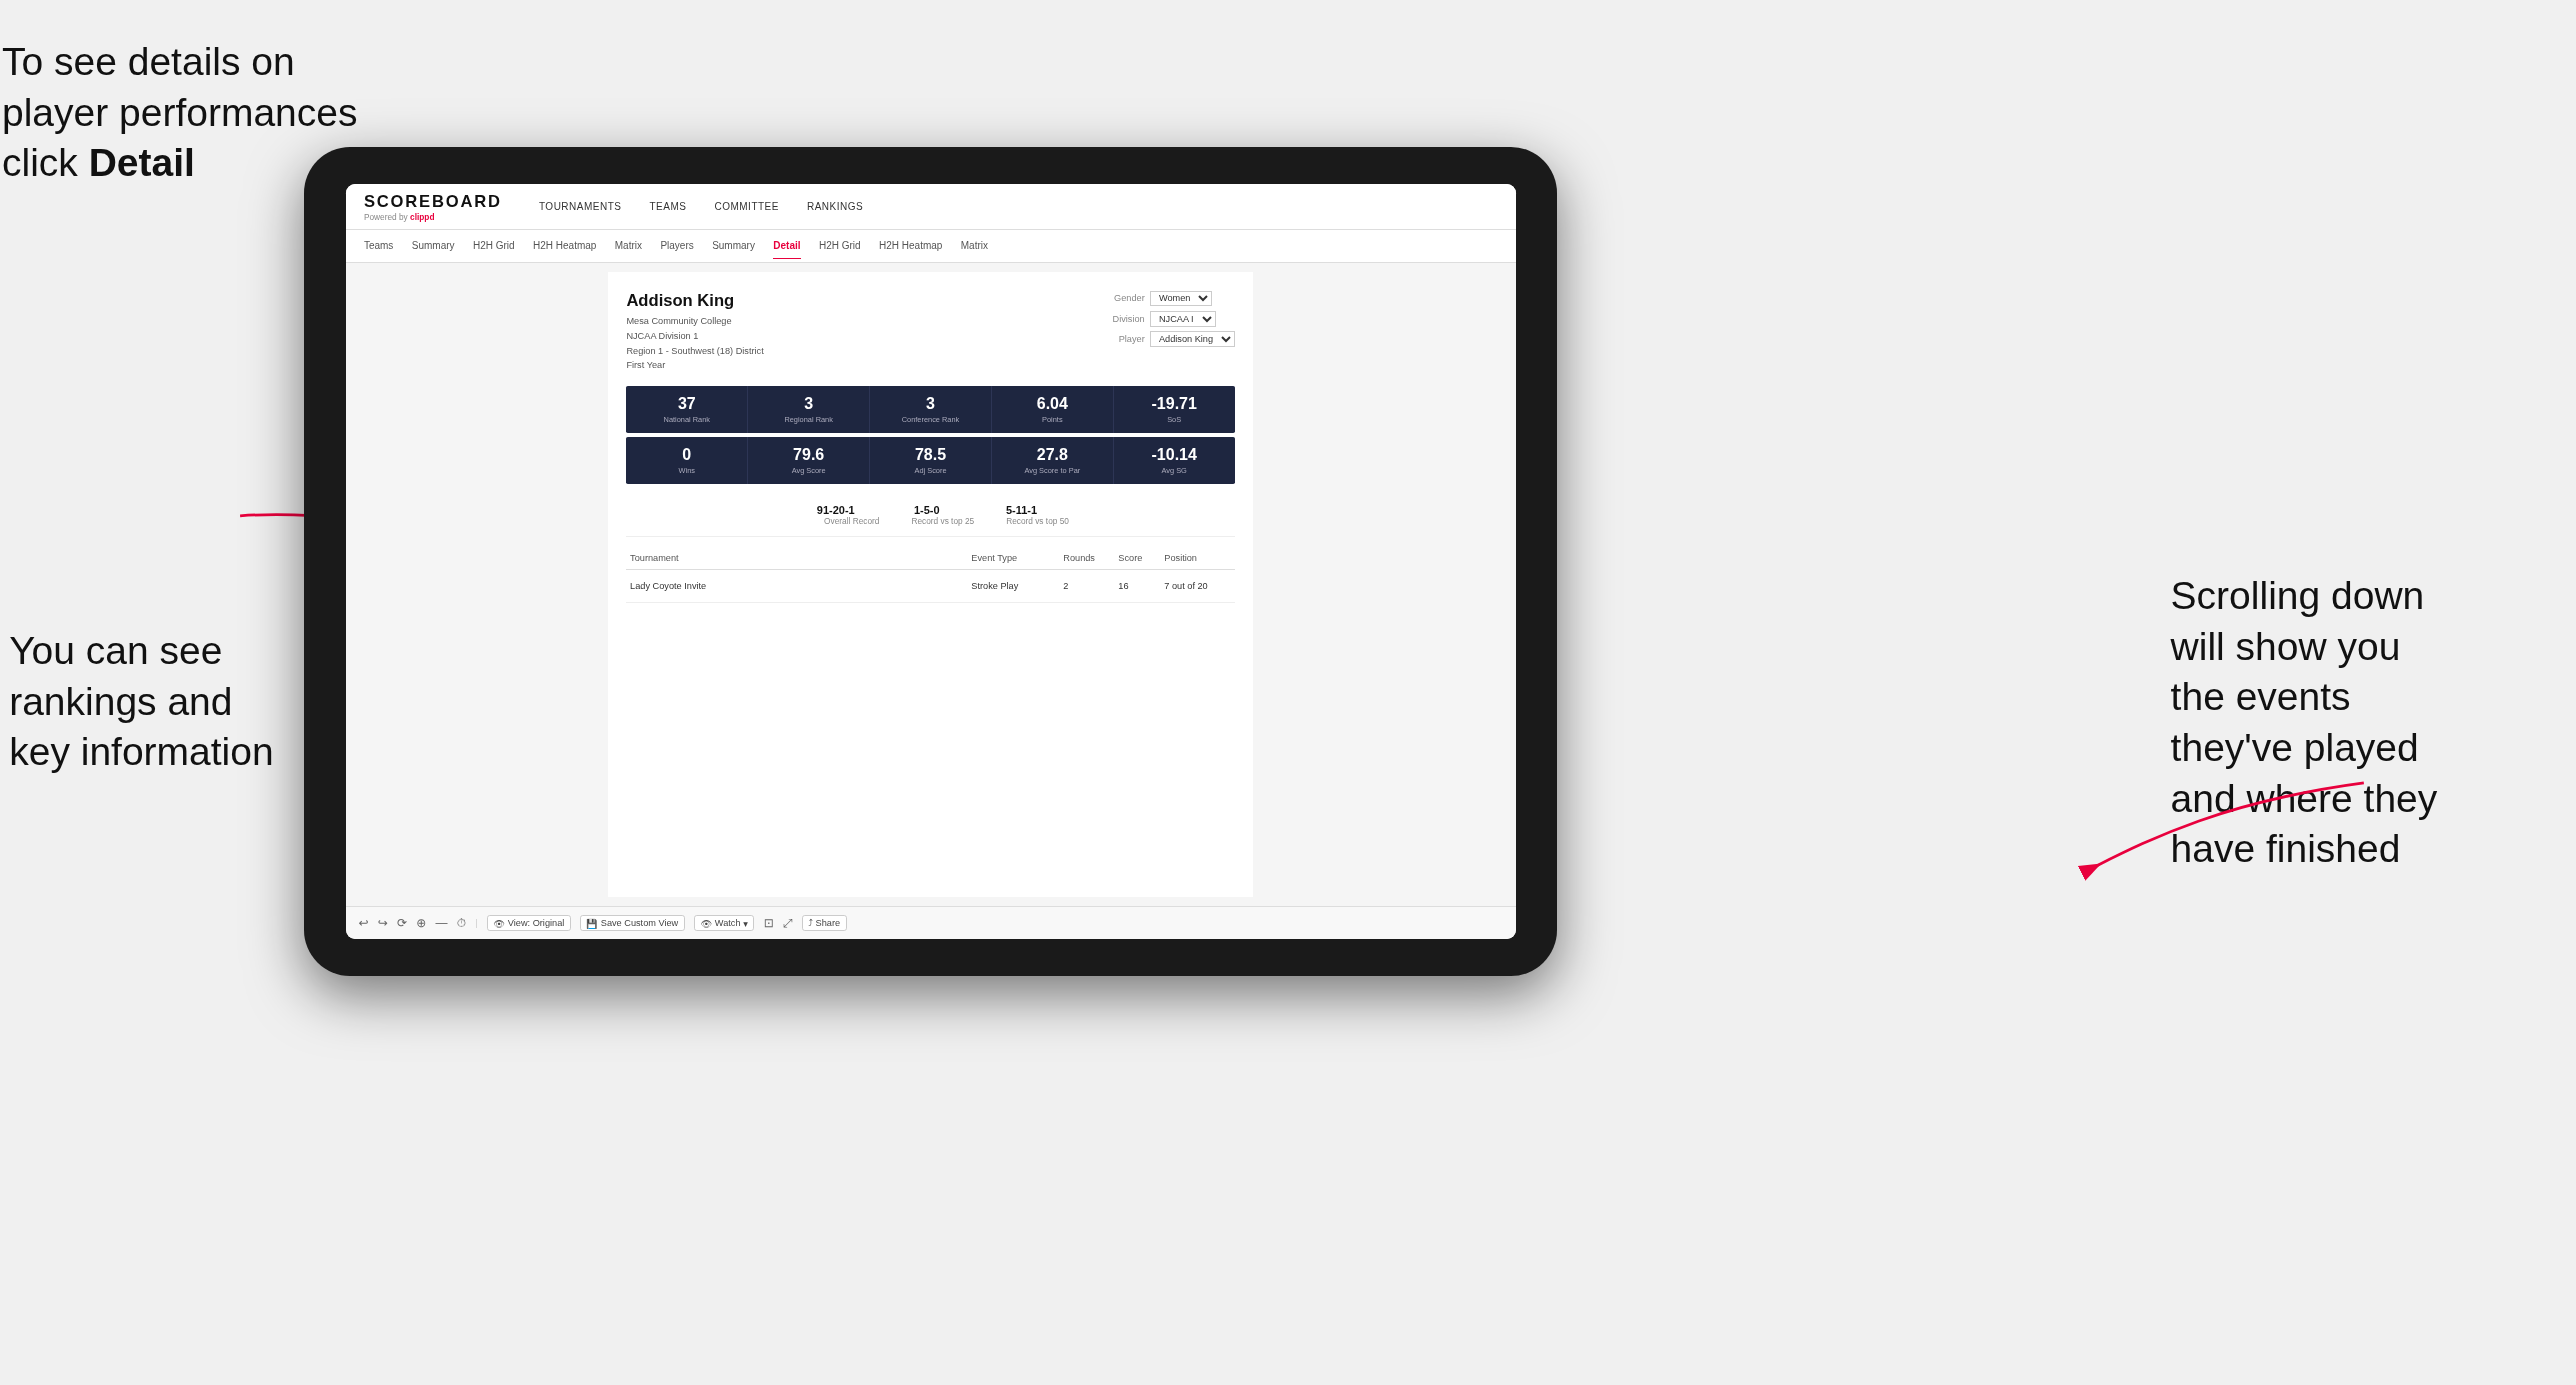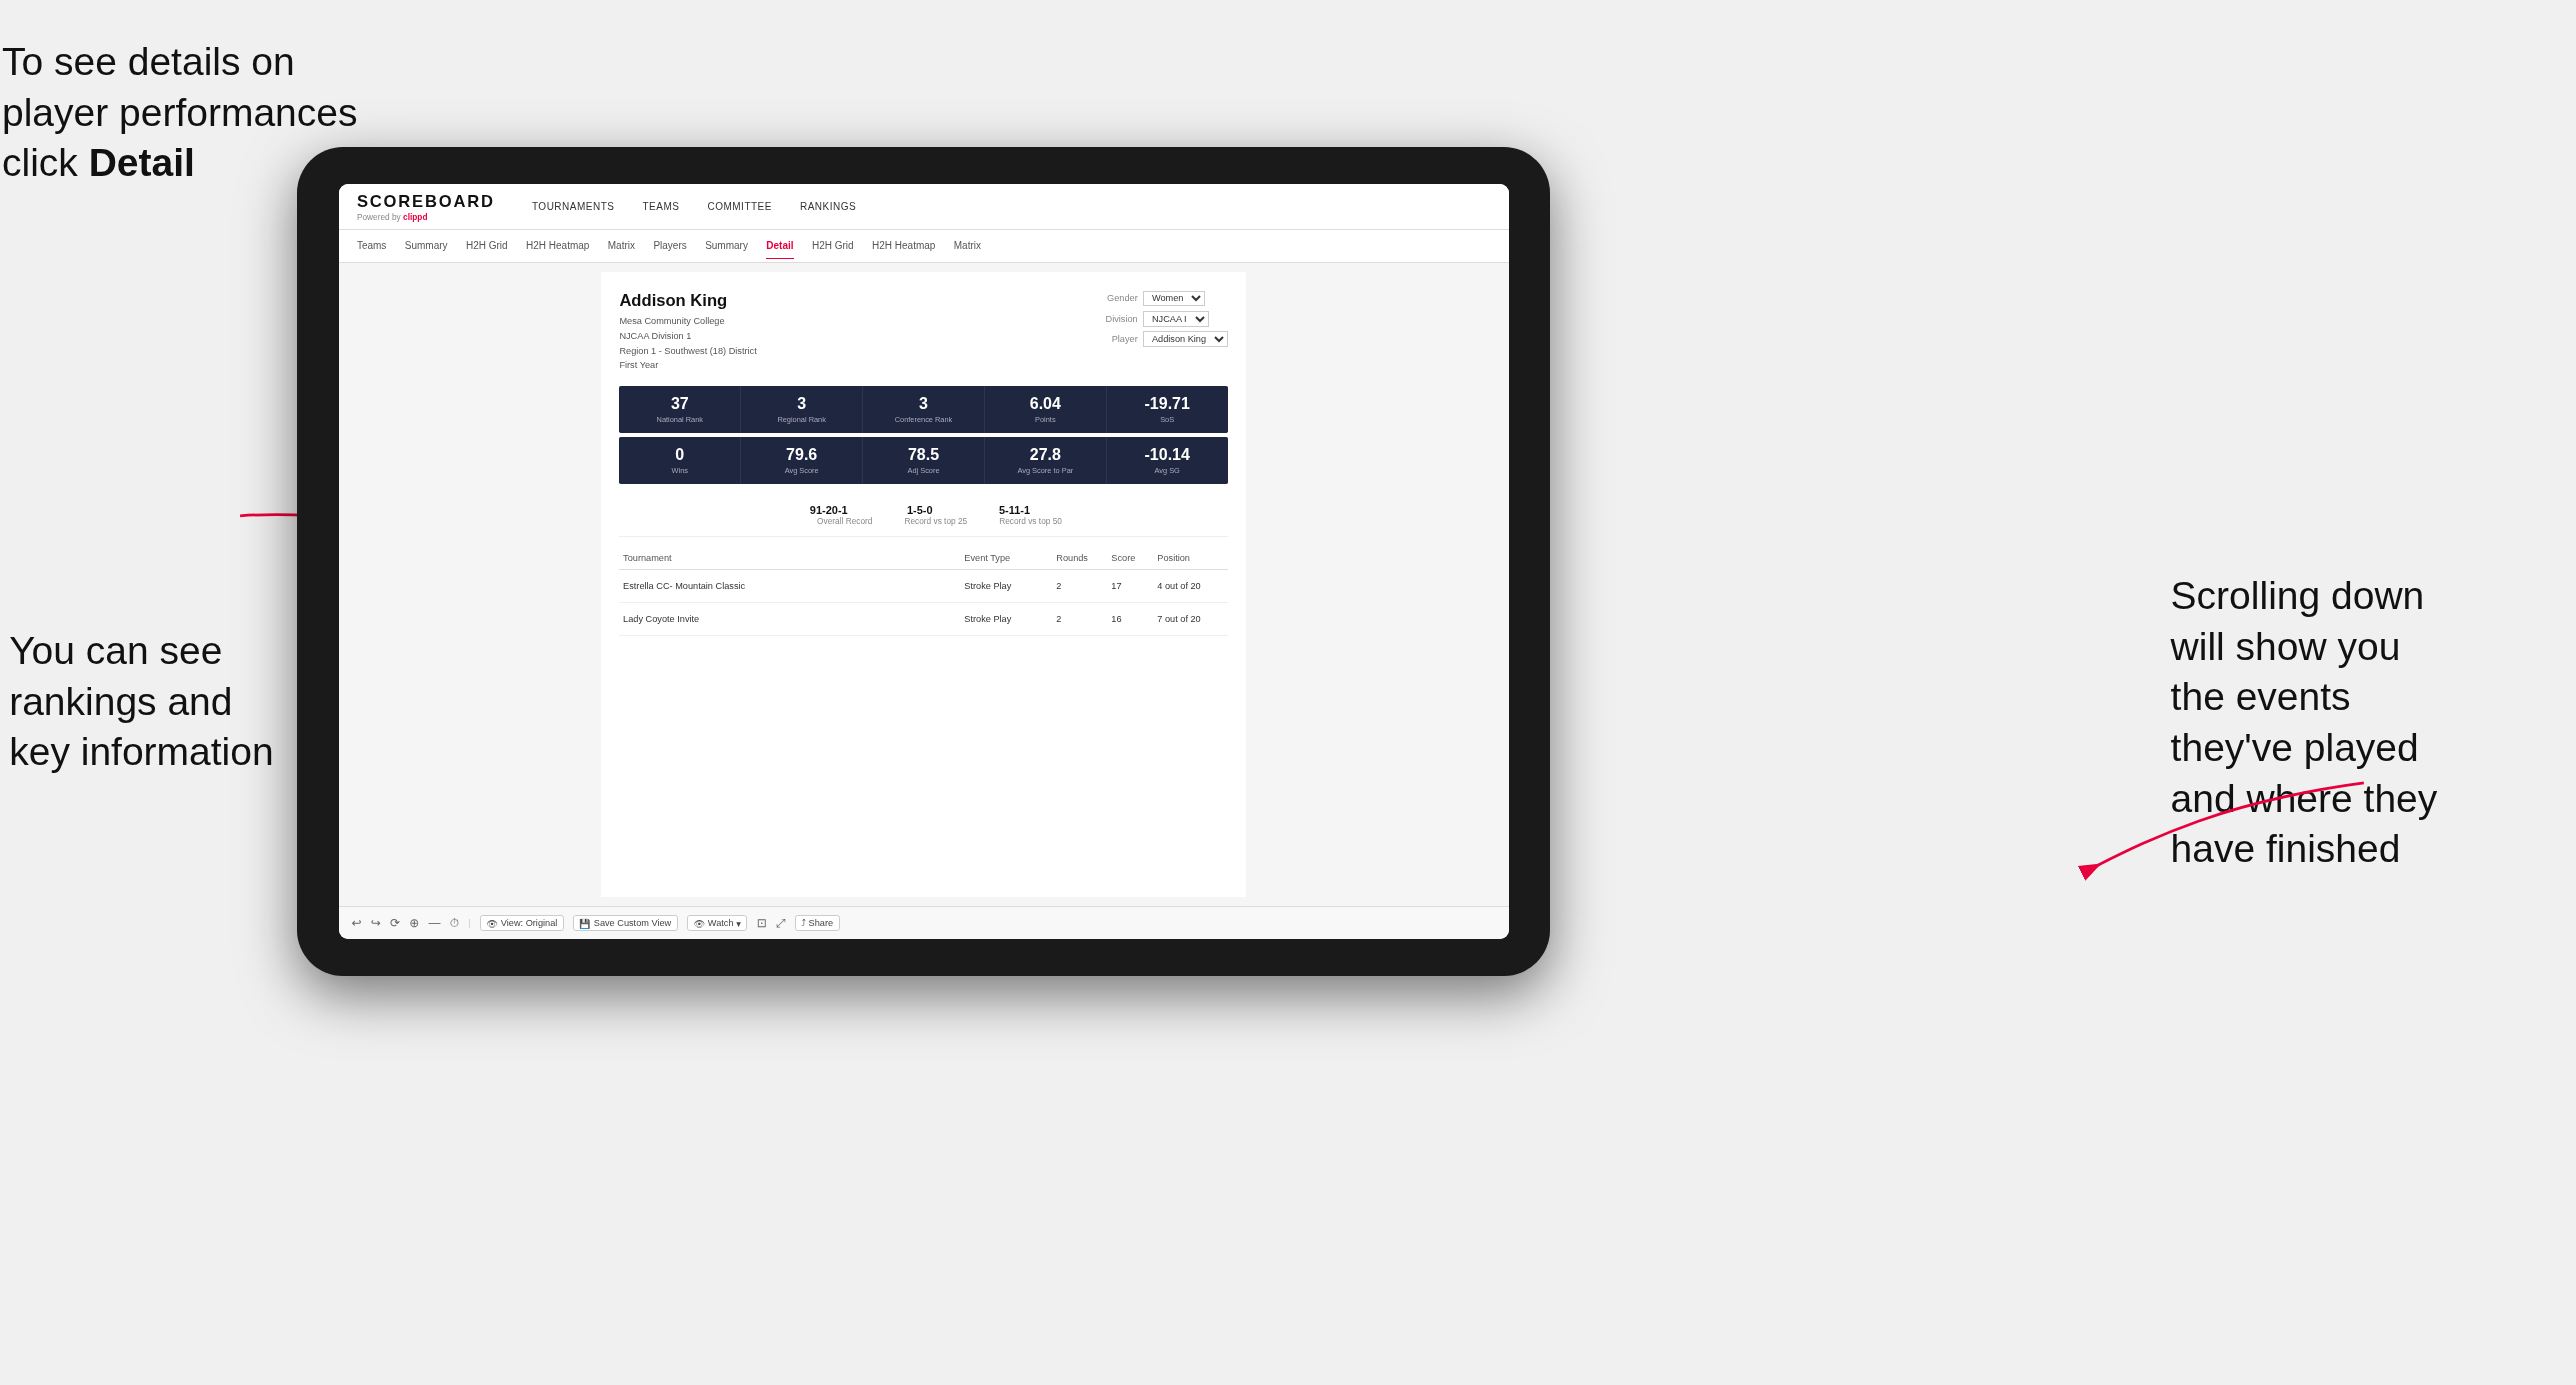--- a/index.html
+++ b/index.html
@@ -25,21 +25,21 @@
     .annotation-right { top: 571px; right: 18.4px; width: 387px; }
 
     
     .arrow-svg {
       position: absolute;
     }
 
     
     .tablet {
       position: absolute;
-      left: 297px;
+      left: 304px;
       top: 147px;
       width: 1253px;
       height: 829px;
       background: #1a1a1a;
       border-radius: 46px;
       box-shadow: 0 18.4px 55px rgba(0,0,0,0.5);
       display: flex;
       align-items: center;
       justify-content: center;
     }
@@ -443,27 +443,20 @@
           <thead>
             <tr>
               <th>Tournament</th>
               <th class="col-event-type">Event Type</th>
               <th class="col-rounds">Rounds</th>
               <th class="col-score">Score</th>
               <th class="col-position">Position</th>
             </tr>
           </thead>
           <tbody>
-            <tr>
-              <td>Estrella CC- Mountain Classic</td>
-              <td>Stroke Play</td>
-              <td>2</td>
-              <td>17</td>
-              <td>4 out of 20</td>
-            </tr>
             <tr>
               <td>Lady Coyote Invite</td>
               <td>Stroke Play</td>
               <td>2</td>
               <td>16</td>
               <td>7 out of 20</td>
             </tr>
           </tbody>
         </table>
 

